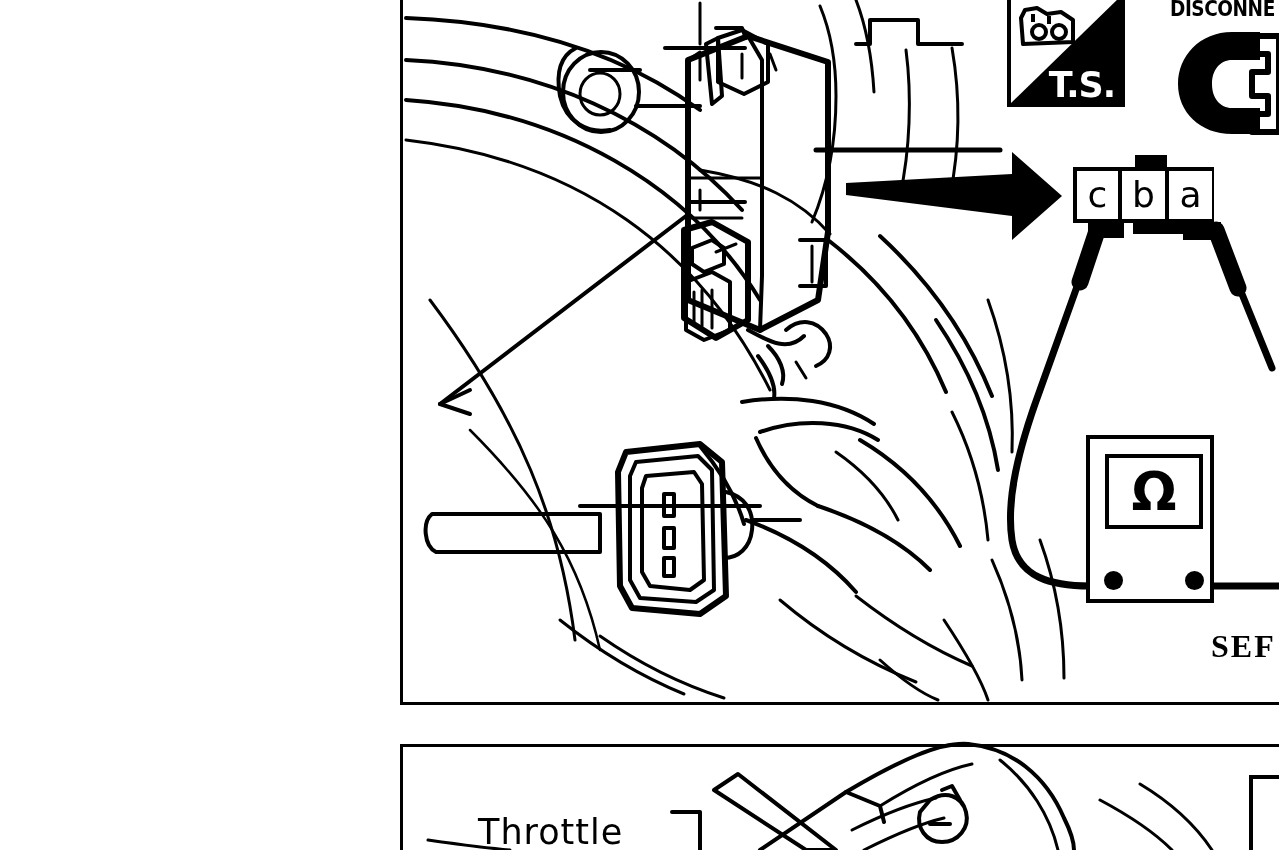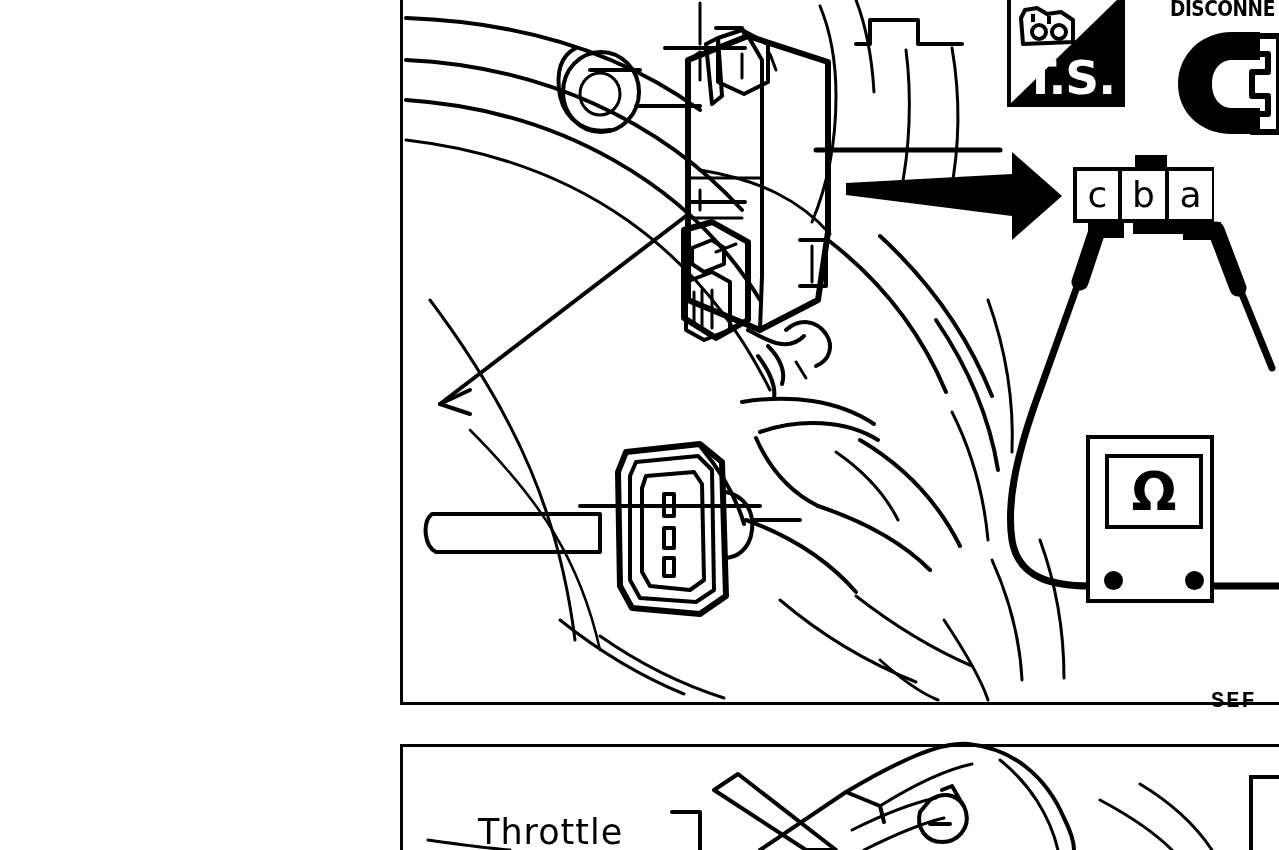--- a/index.html
+++ b/index.html
@@ -80,25 +80,25 @@
     top: -3px;
     font-size: 21px;
     font-weight: 700;
     font-family: "DejaVu Sans", sans-serif;
     letter-spacing: -0.5px;
     transform: scaleX(0.88);
     transform-origin: left top;
   }
   #label-sef {
     left: 1211px;
-    top: 689px;
-    font-size: 22px;
+    top: 628px;
+    font-size: 32px;
     font-weight: 700;
     letter-spacing: 2px;
-    font-family: Liberation Mono, monospace;
+    font-family: Liberation Serif, serif;
   }
   
   #badge-ts {
     position: absolute;
     left: 1007px;
     top: -8px;
     width: 118px;
     height: 115px;
     box-sizing: border-box;
     border: 4px solid #000000;
@@ -109,21 +109,21 @@
     position: absolute;
     left: 0; top: 0;
     width: 100%;
     height: 100%;
   }
   #badge-ts .ts-text {
     position: absolute;
     right: 6px;
     bottom: -2px;
     color: #ffffff;
-    font-size: 47px;
+    font-size: 35px;
     font-weight: 700;
     font-family: "DejaVu Sans", sans-serif;
     letter-spacing: -1px;
     z-index: 3;
   }
   #badge-ts .tool-icon {
     position: absolute;
     left: 6px;
     top: 6px;
     width: 62px;

